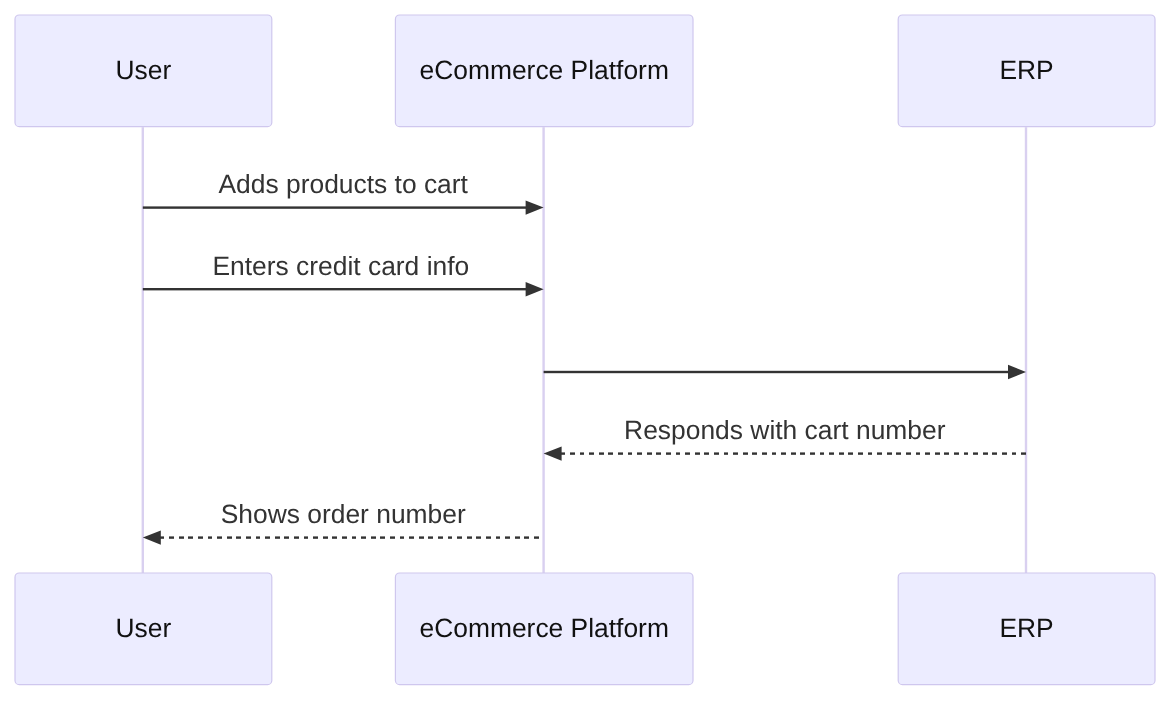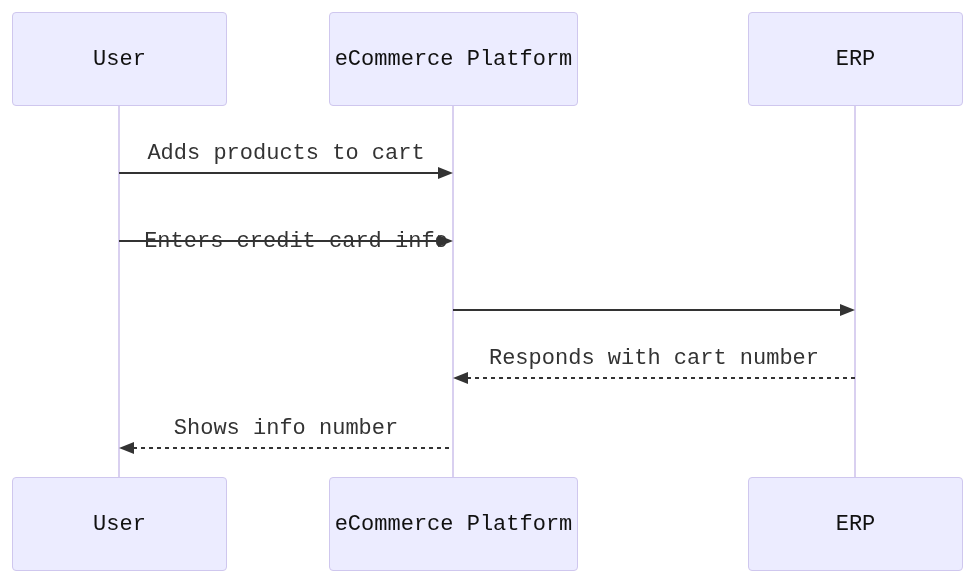--- a/index.html
+++ b/index.html
@@ -7,21 +7,20 @@
     padding: 0;
     background: #ffffff;
     font-family: "Liberation Sans", "DejaVu Sans", sans-serif;
   }
   #canvas {
     position: relative;
     width: 977px;
     height: 586px;
     background: #ffffff;
     overflow: hidden;
-    font-family: Liberation Mono, monospace;
   }
   .actor-box {
     position: absolute;
     box-sizing: border-box;
     background: #ECECFF;
     border: 1.5px solid #cfc7ee;
     border-radius: 4px;
     display: flex;
     align-items: center;
     justify-content: center;
@@ -84,32 +83,32 @@
   </div>
 
   <div class="lifeline" style="left:118px; top:106px; height:372px;"></div>
   <div class="lifeline" style="left:452px; top:106px; height:372px;"></div>
   <div class="lifeline" style="left:854px; top:106px; height:372px;"></div>
 
   <div class="msg-label" style="left:286px; top:140px;">Adds products to cart</div>
   <div class="msg-line solid" style="left:119px; top:172px; width:322px;"></div>
   <div class="arrowhead right" style="left:438px; top:167px;"></div>
 
-  <div class="msg-label" style="left:296px; top:208px;margin-top:20px;">Enters credit card info</div>
+  <div class="msg-label" style="left:284px; top:208px;">Enters credit card info</div>
   <div class="msg-line solid" style="left:119px; top:240px; width:322px;"></div>
   <div class="arrowhead right" style="left:438px; top:235px;"></div>
 
   <div class="msg-line solid" style="left:453px; top:309px; width:390px;"></div>
   <div class="arrowhead right" style="left:840px; top:304px;"></div>
 
   <div class="msg-label" style="left:654px; top:345px;">Responds with cart number</div>
   <div class="msg-line dashed" style="left:467px; top:377px; width:388px;"></div>
   <div class="arrowhead left" style="left:453px; top:372px;"></div>
 
-  <div class="msg-label" style="left:286px; top:415px;">Shows info number</div>
+  <div class="msg-label" style="left:286px; top:415px;">Shows order number</div>
   <div class="msg-line dashed" style="left:133px; top:447px; width:320px;"></div>
   <div class="arrowhead left" style="left:119px; top:442px;"></div>
 
   <div class="actor-box" style="left:12px; top:477px; width:215px; height:94px;">
     <span>User</span>
   </div>
   <div class="actor-box" style="left:329px; top:477px; width:249px; height:94px;">
     <span>eCommerce Platform</span>
   </div>
   <div class="actor-box" style="left:748px; top:477px; width:215px; height:94px;">

